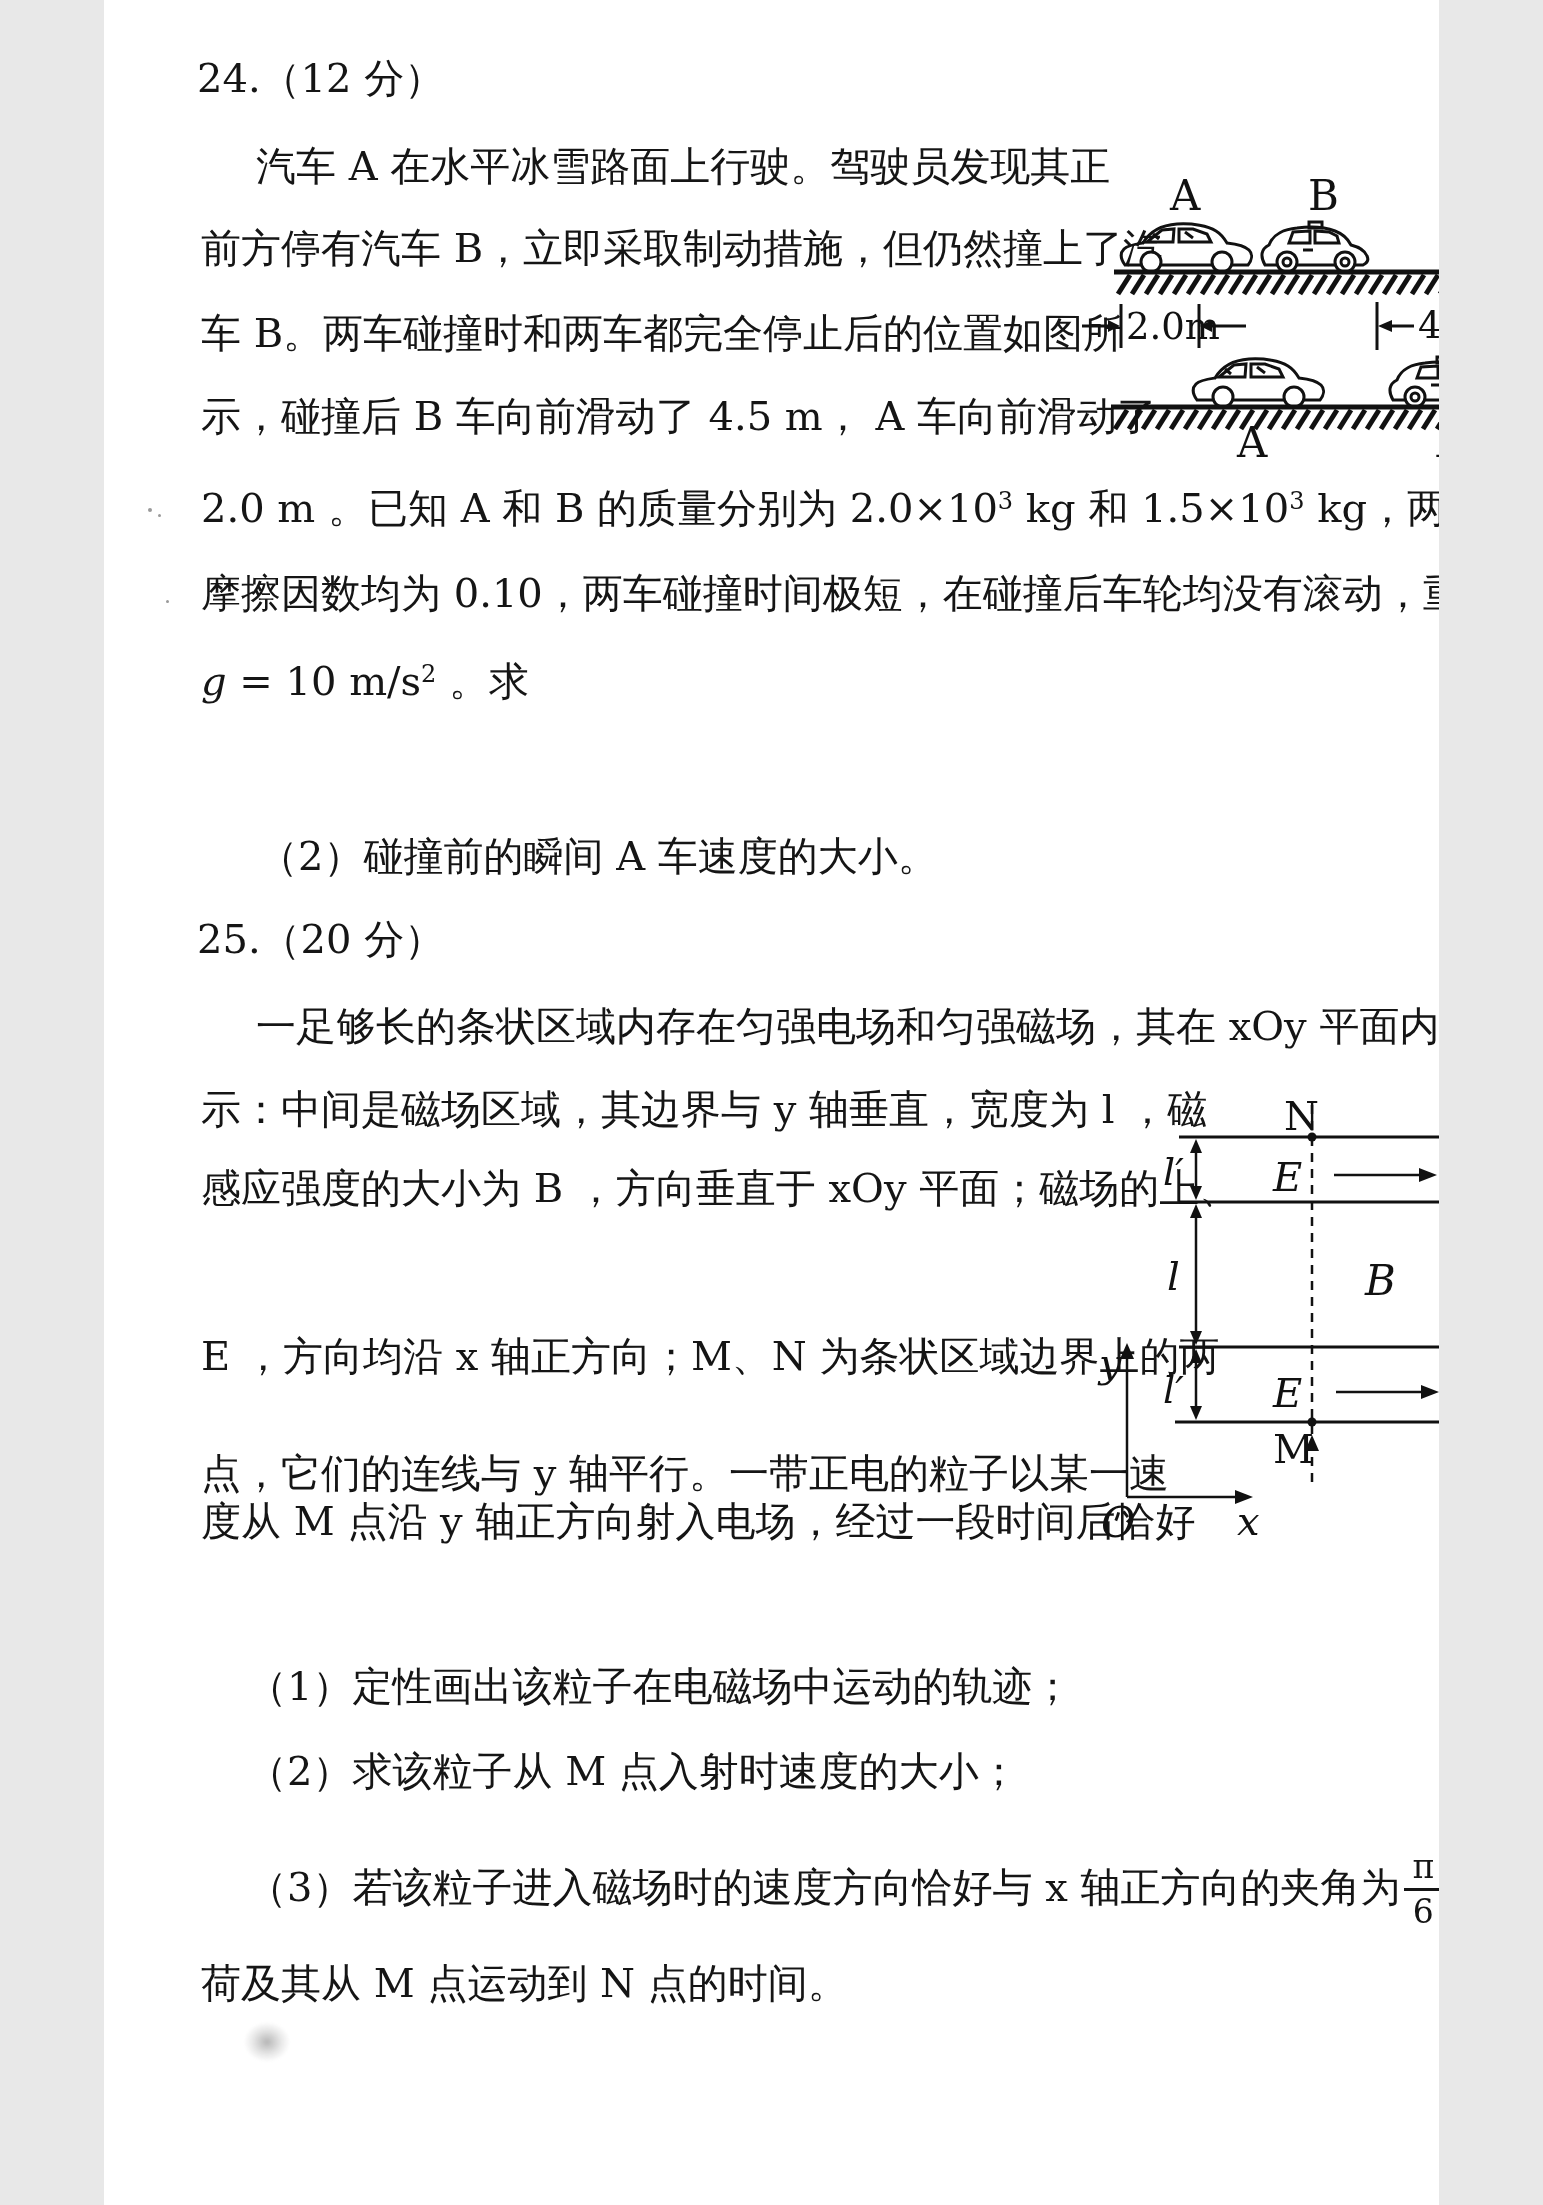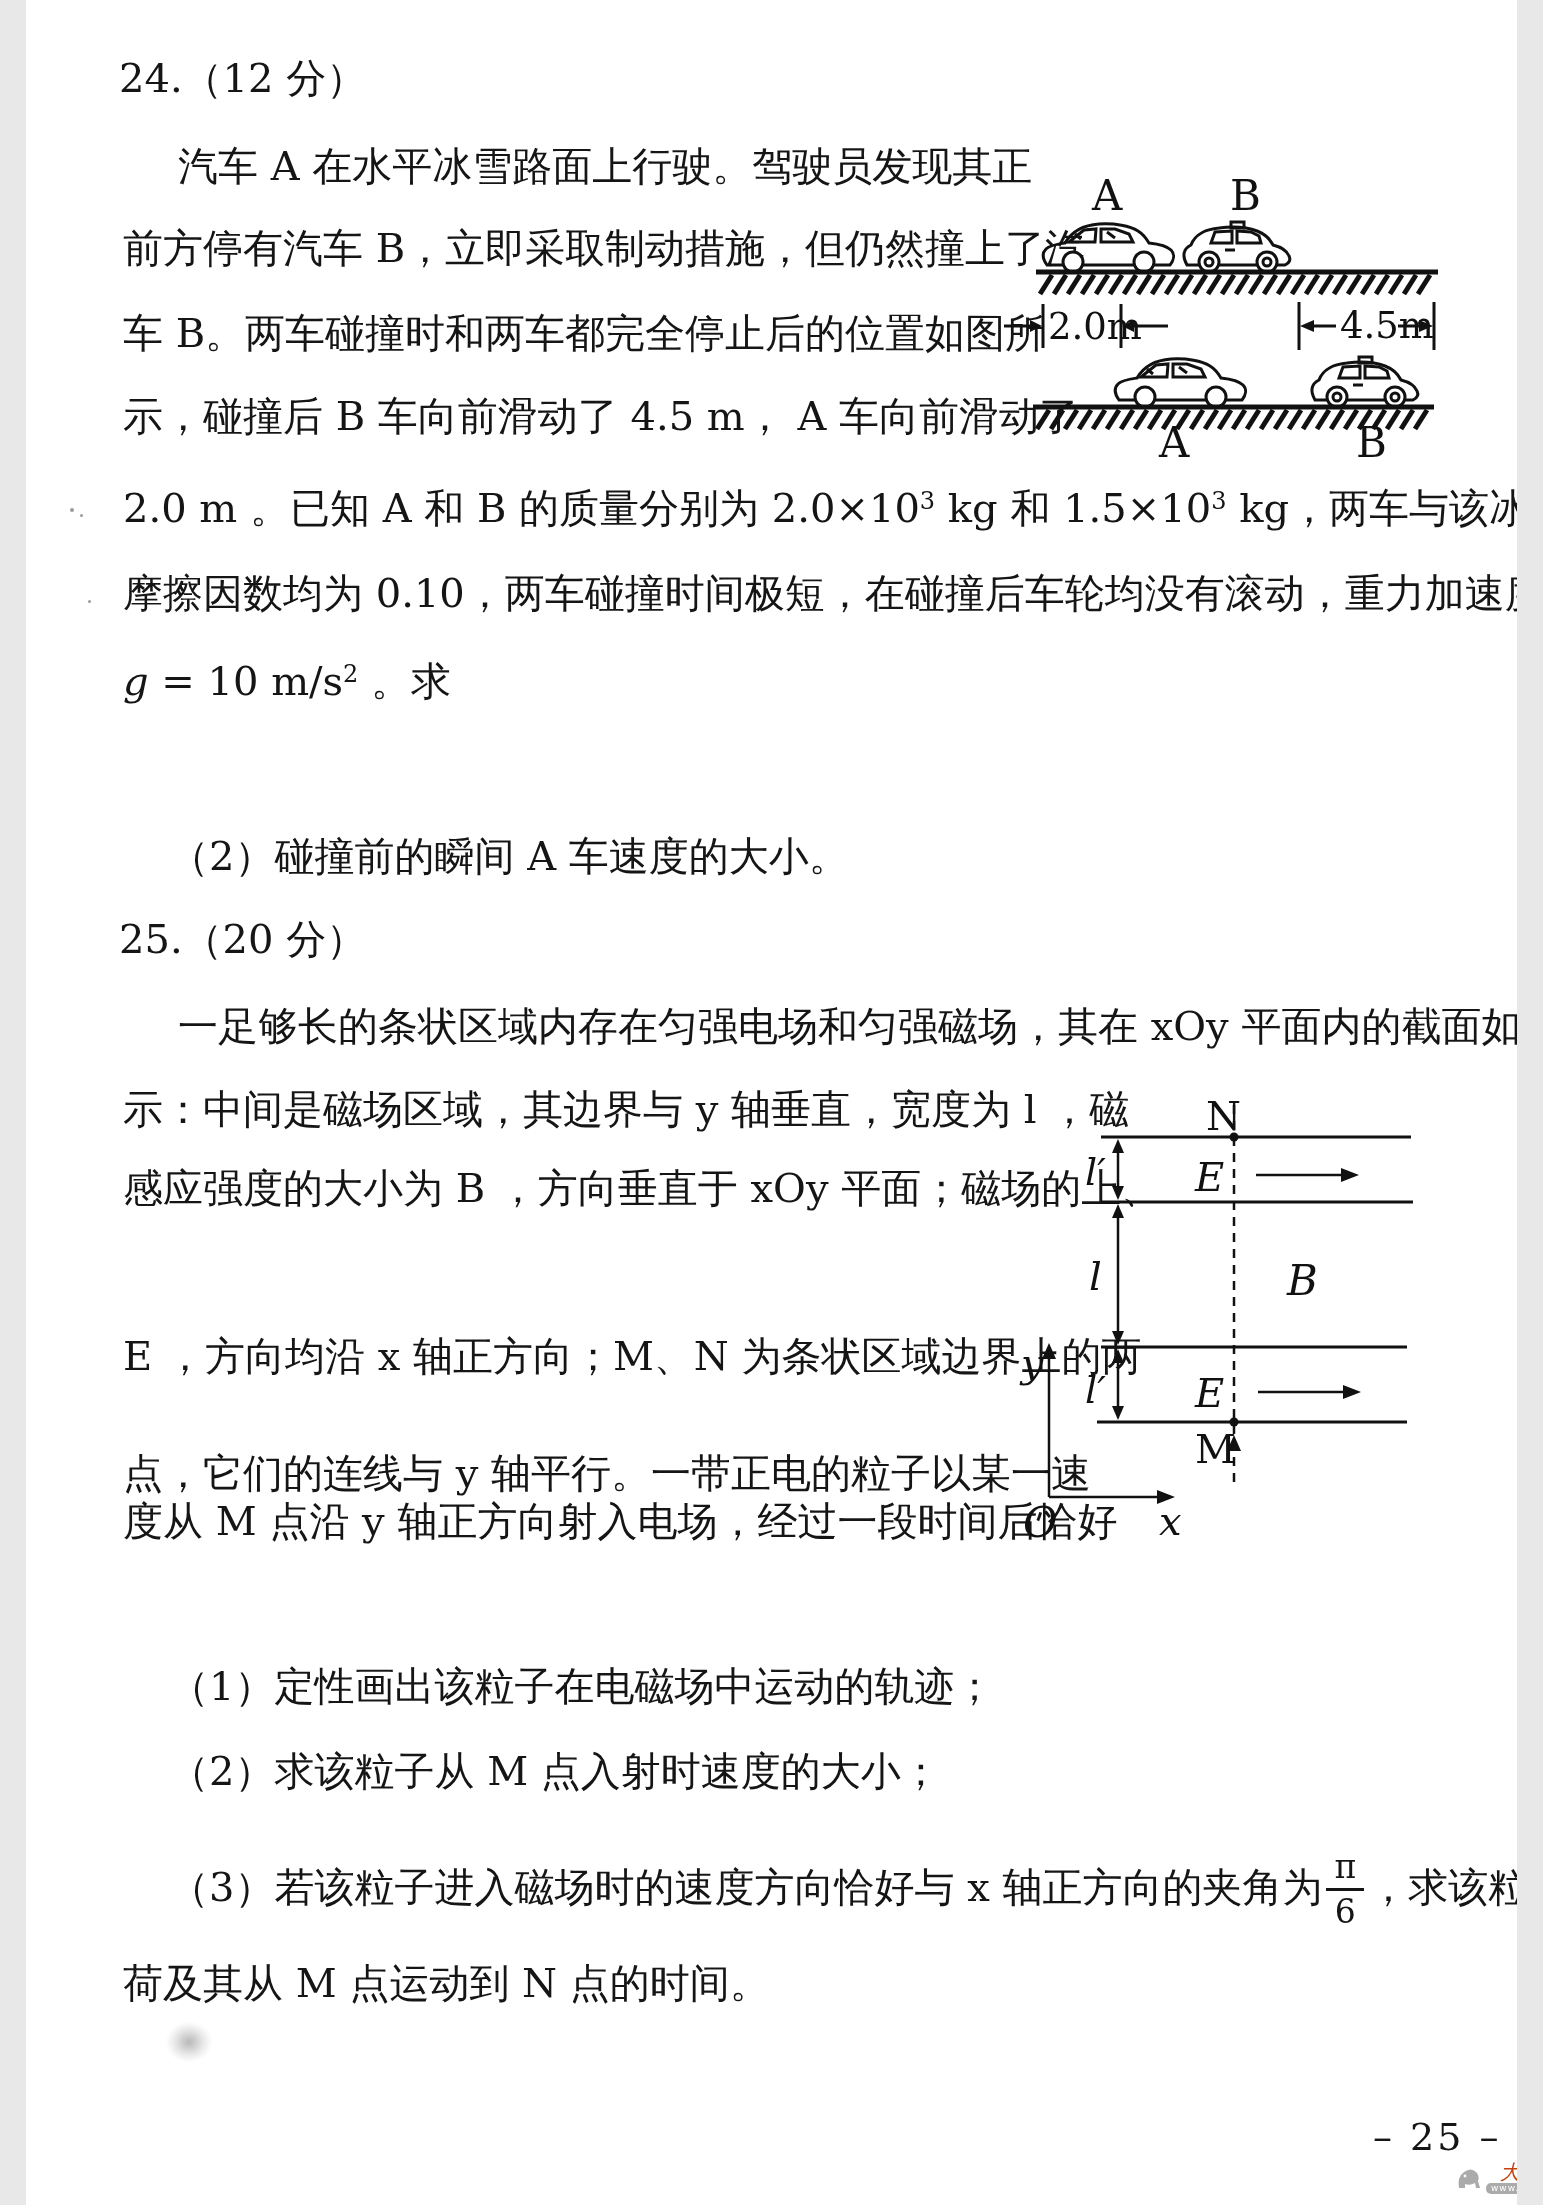--- a/index.html
+++ b/index.html
@@ -1,17 +1,17 @@
 <!DOCTYPE html>
 <html><head>
 <meta charset="utf-8">
 <style>
   html,body { margin:0; padding:0; background:#e8e8e8; }
   .page {
-    position:relative; width:1491px; height:2205px; margin:0 auto;
+    position:relative; width:1335px; height:2205px; margin:0 auto;
     background:#ffffff; overflow:hidden;
     font-family:"DejaVu Serif","Liberation Serif",serif; color:#151515;
   }
   .line { position:absolute; white-space:nowrap; font-size:40px; line-height:46px; }
   .sup  { font-size:24px; position:relative; top:-0.55em; }
   .it   { font-style:italic; }
   .frac { display:inline-block; vertical-align:middle; text-align:center; line-height:1; margin:0 4px; position:relative; top:-2px;}
   .frac .num { display:block; font-size:33px; padding:0 8px 5px; }
   .frac .den { display:block; font-size:33px; border-top:3px solid #151515; padding:4px 8px 0; }
   .fig { position:absolute; }
@@ -32,21 +32,21 @@
 <div class="page">
 
   <div class="line" style="left:93px;  top:55px;">24.（12 分）</div>
   <div class="line" style="left:152px; top:143px;">汽车 A 在水平冰雪路面上行驶。驾驶员发现其正</div>
   <div class="line" style="left:97px;  top:225px;">前方停有汽车 B，立即采取制动措施，但仍然撞上了汽</div>
   <div class="line" style="left:97px;  top:310px;">车 B。两车碰撞时和两车都完全停止后的位置如图所</div>
   <div class="line" style="left:97px;  top:393px;">示，碰撞后 B 车向前滑动了 4.5 m， A 车向前滑动了</div>
   <div class="line" style="left:97px;  top:485px;"><span>2.0 m 。已知 A 和 B 的质量分别为 2.0×10</span><span class="sup">3</span><span> kg 和 1.5×10</span><span class="sup">3</span><span> kg，两车与该冰雪路面间的动</span></div>
   <div class="line" style="left:97px;  top:570px;">摩擦因数均为 0.10，两车碰撞时间极短，在碰撞后车轮均没有滚动，重力加速度大小</div>
   <div class="line" style="left:97px;  top:658px;"><span class="it">g</span><span> = 10 m/s</span><span class="sup">2</span><span> 。求</span></div>
-  <div class="line" style="left:143px; top:833px;">（2）碰撞前的瞬间 A 车速度的大小。</div>
+  <div class="line" style="left:154px; top:833px;">（2）碰撞前的瞬间 A 车速度的大小。</div>
 
   <svg class="fig" style="left:960px; top:132px;" width="470" height="345" viewBox="0 0 470 345">
 
     <text x="106" y="78" font-size="42">A</text>
     <text x="244" y="78" font-size="42">B</text>
 
     <g transform="translate(55,88)" fill="none" stroke="#111" stroke-width="3">
       <path d="M6,45 C1,38 1,33 5,29 C9,25 17,24 24,23 C31,11 44,5 58,4 C74,3 89,6 97,11 C102,14 105,18 108,23 C117,24 126,26 130,30 C134,34 133,40 129,45 L6,45 Z"></path>
       <path d="M28,22 L43,10 L55,9 L54,22 Z"></path>
       <path d="M60,9 L74,9 L88,14 L92,22 L60,22 Z"></path>

